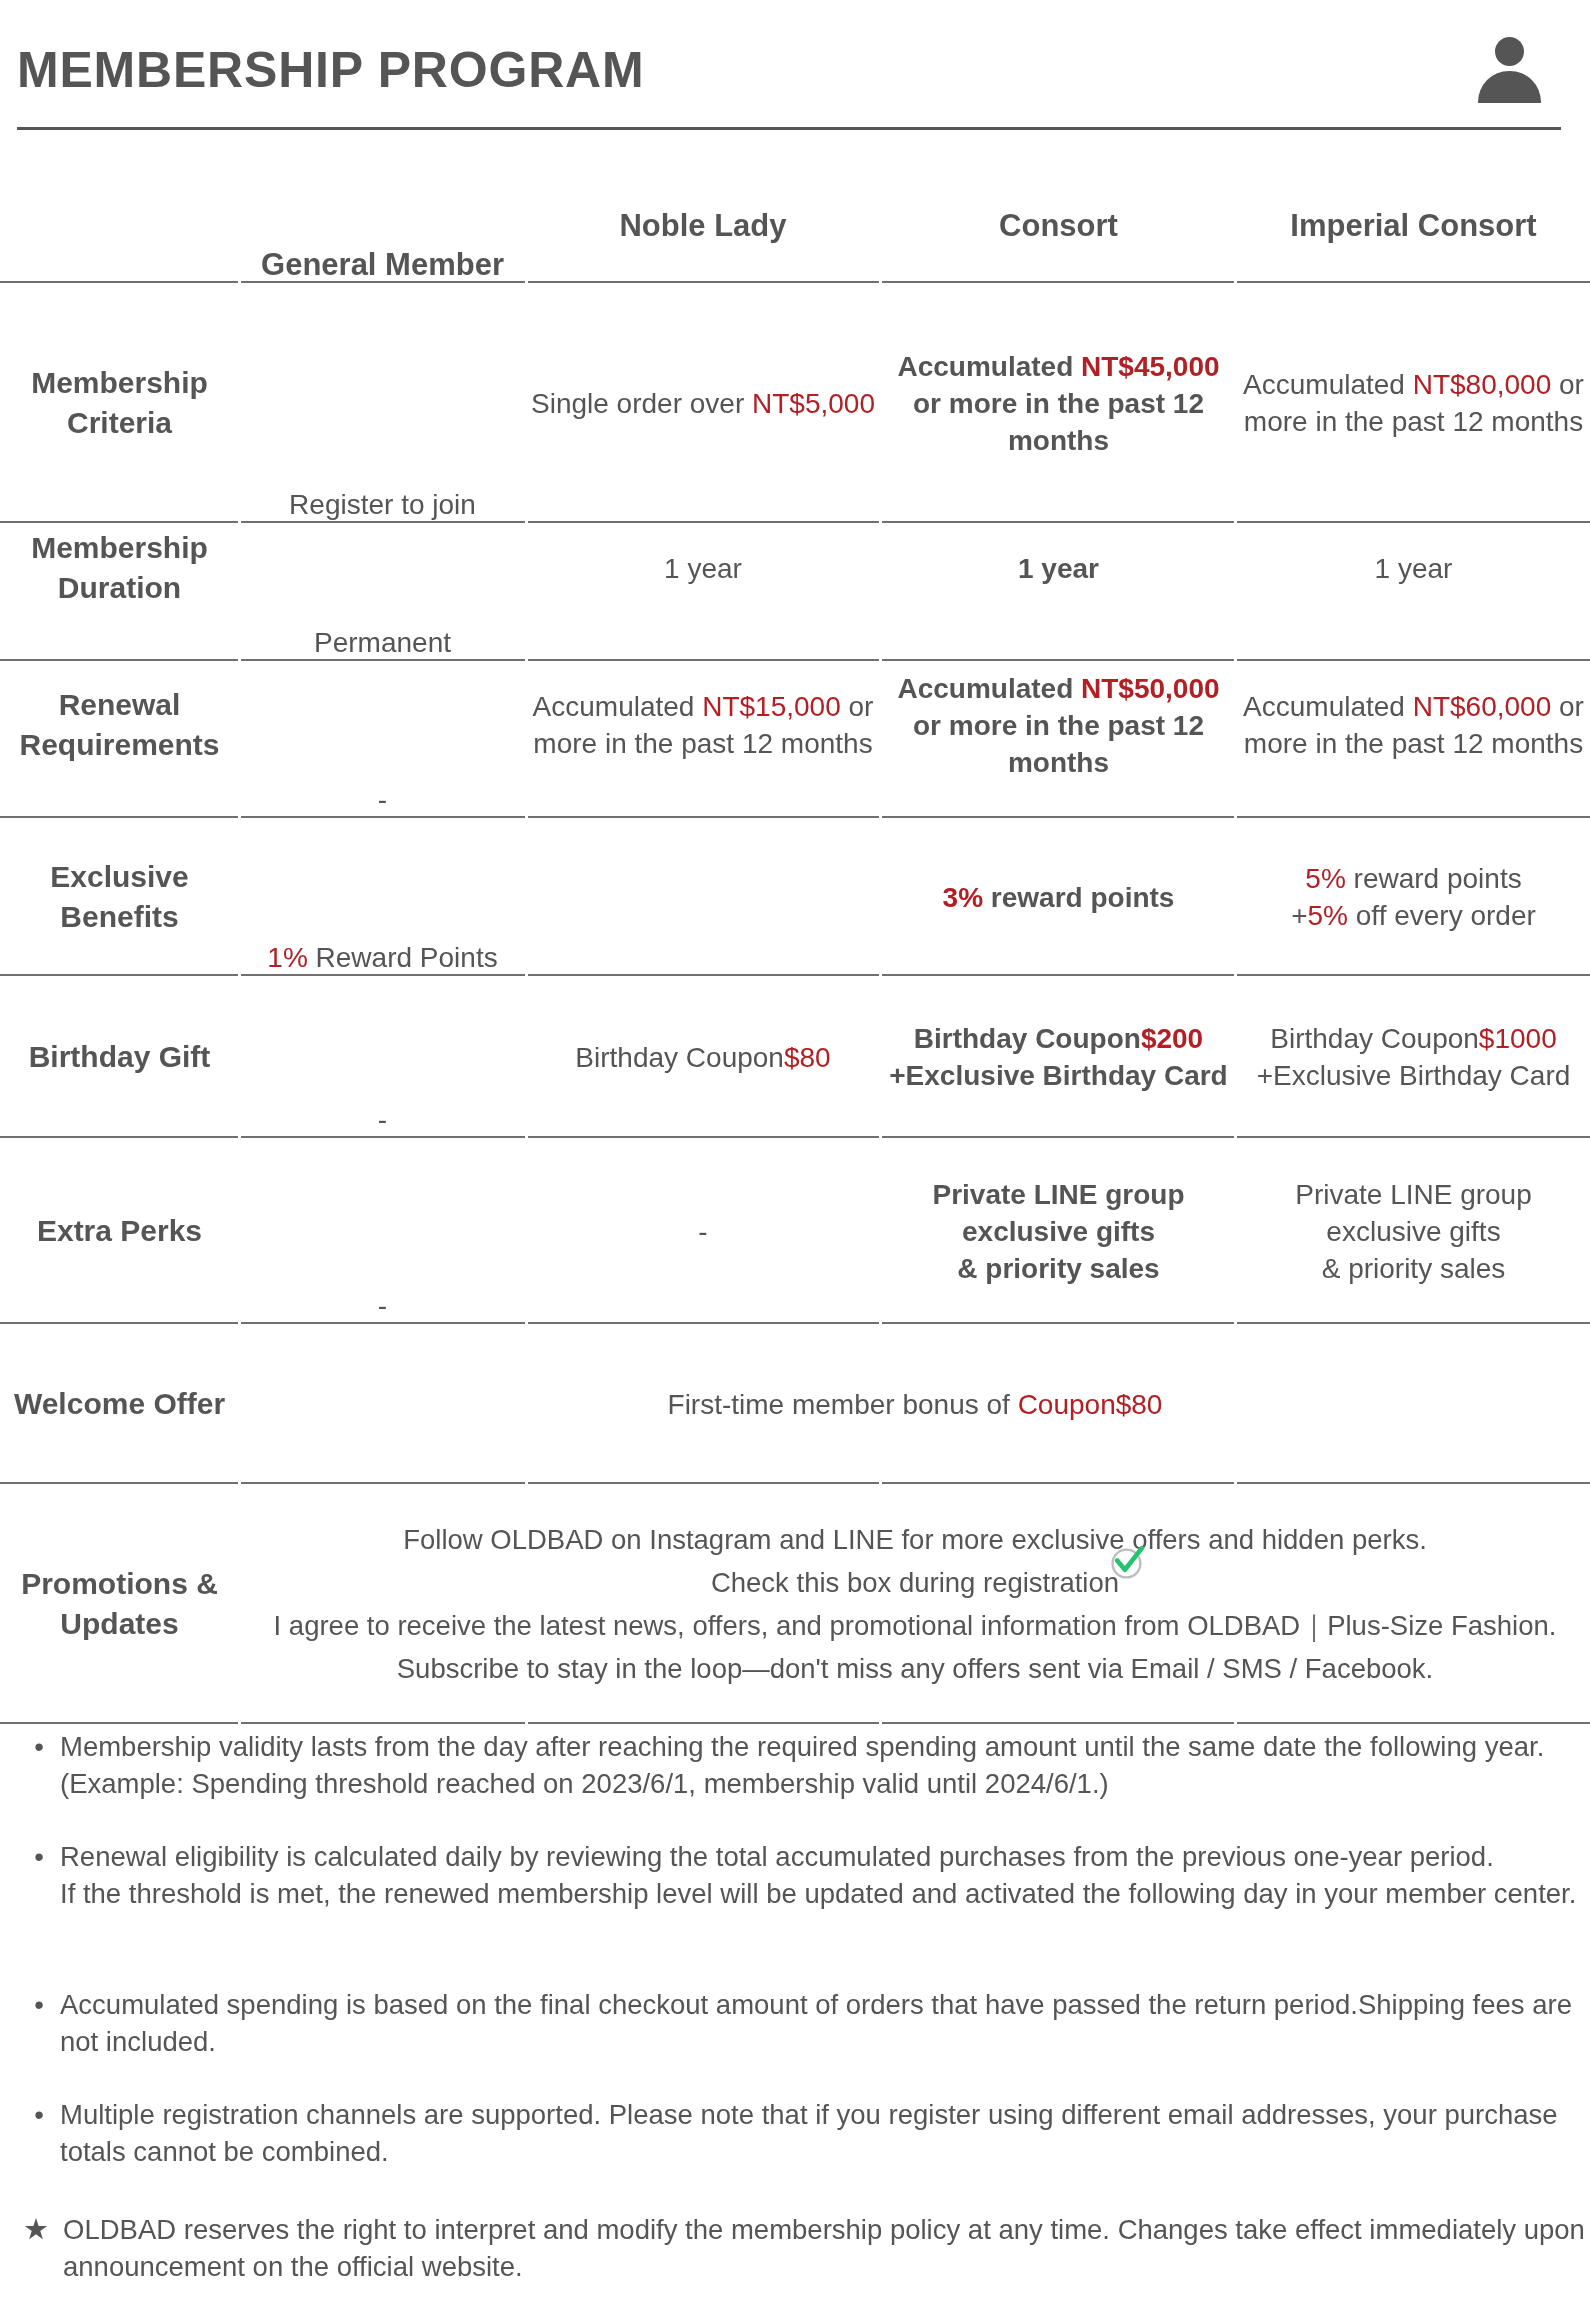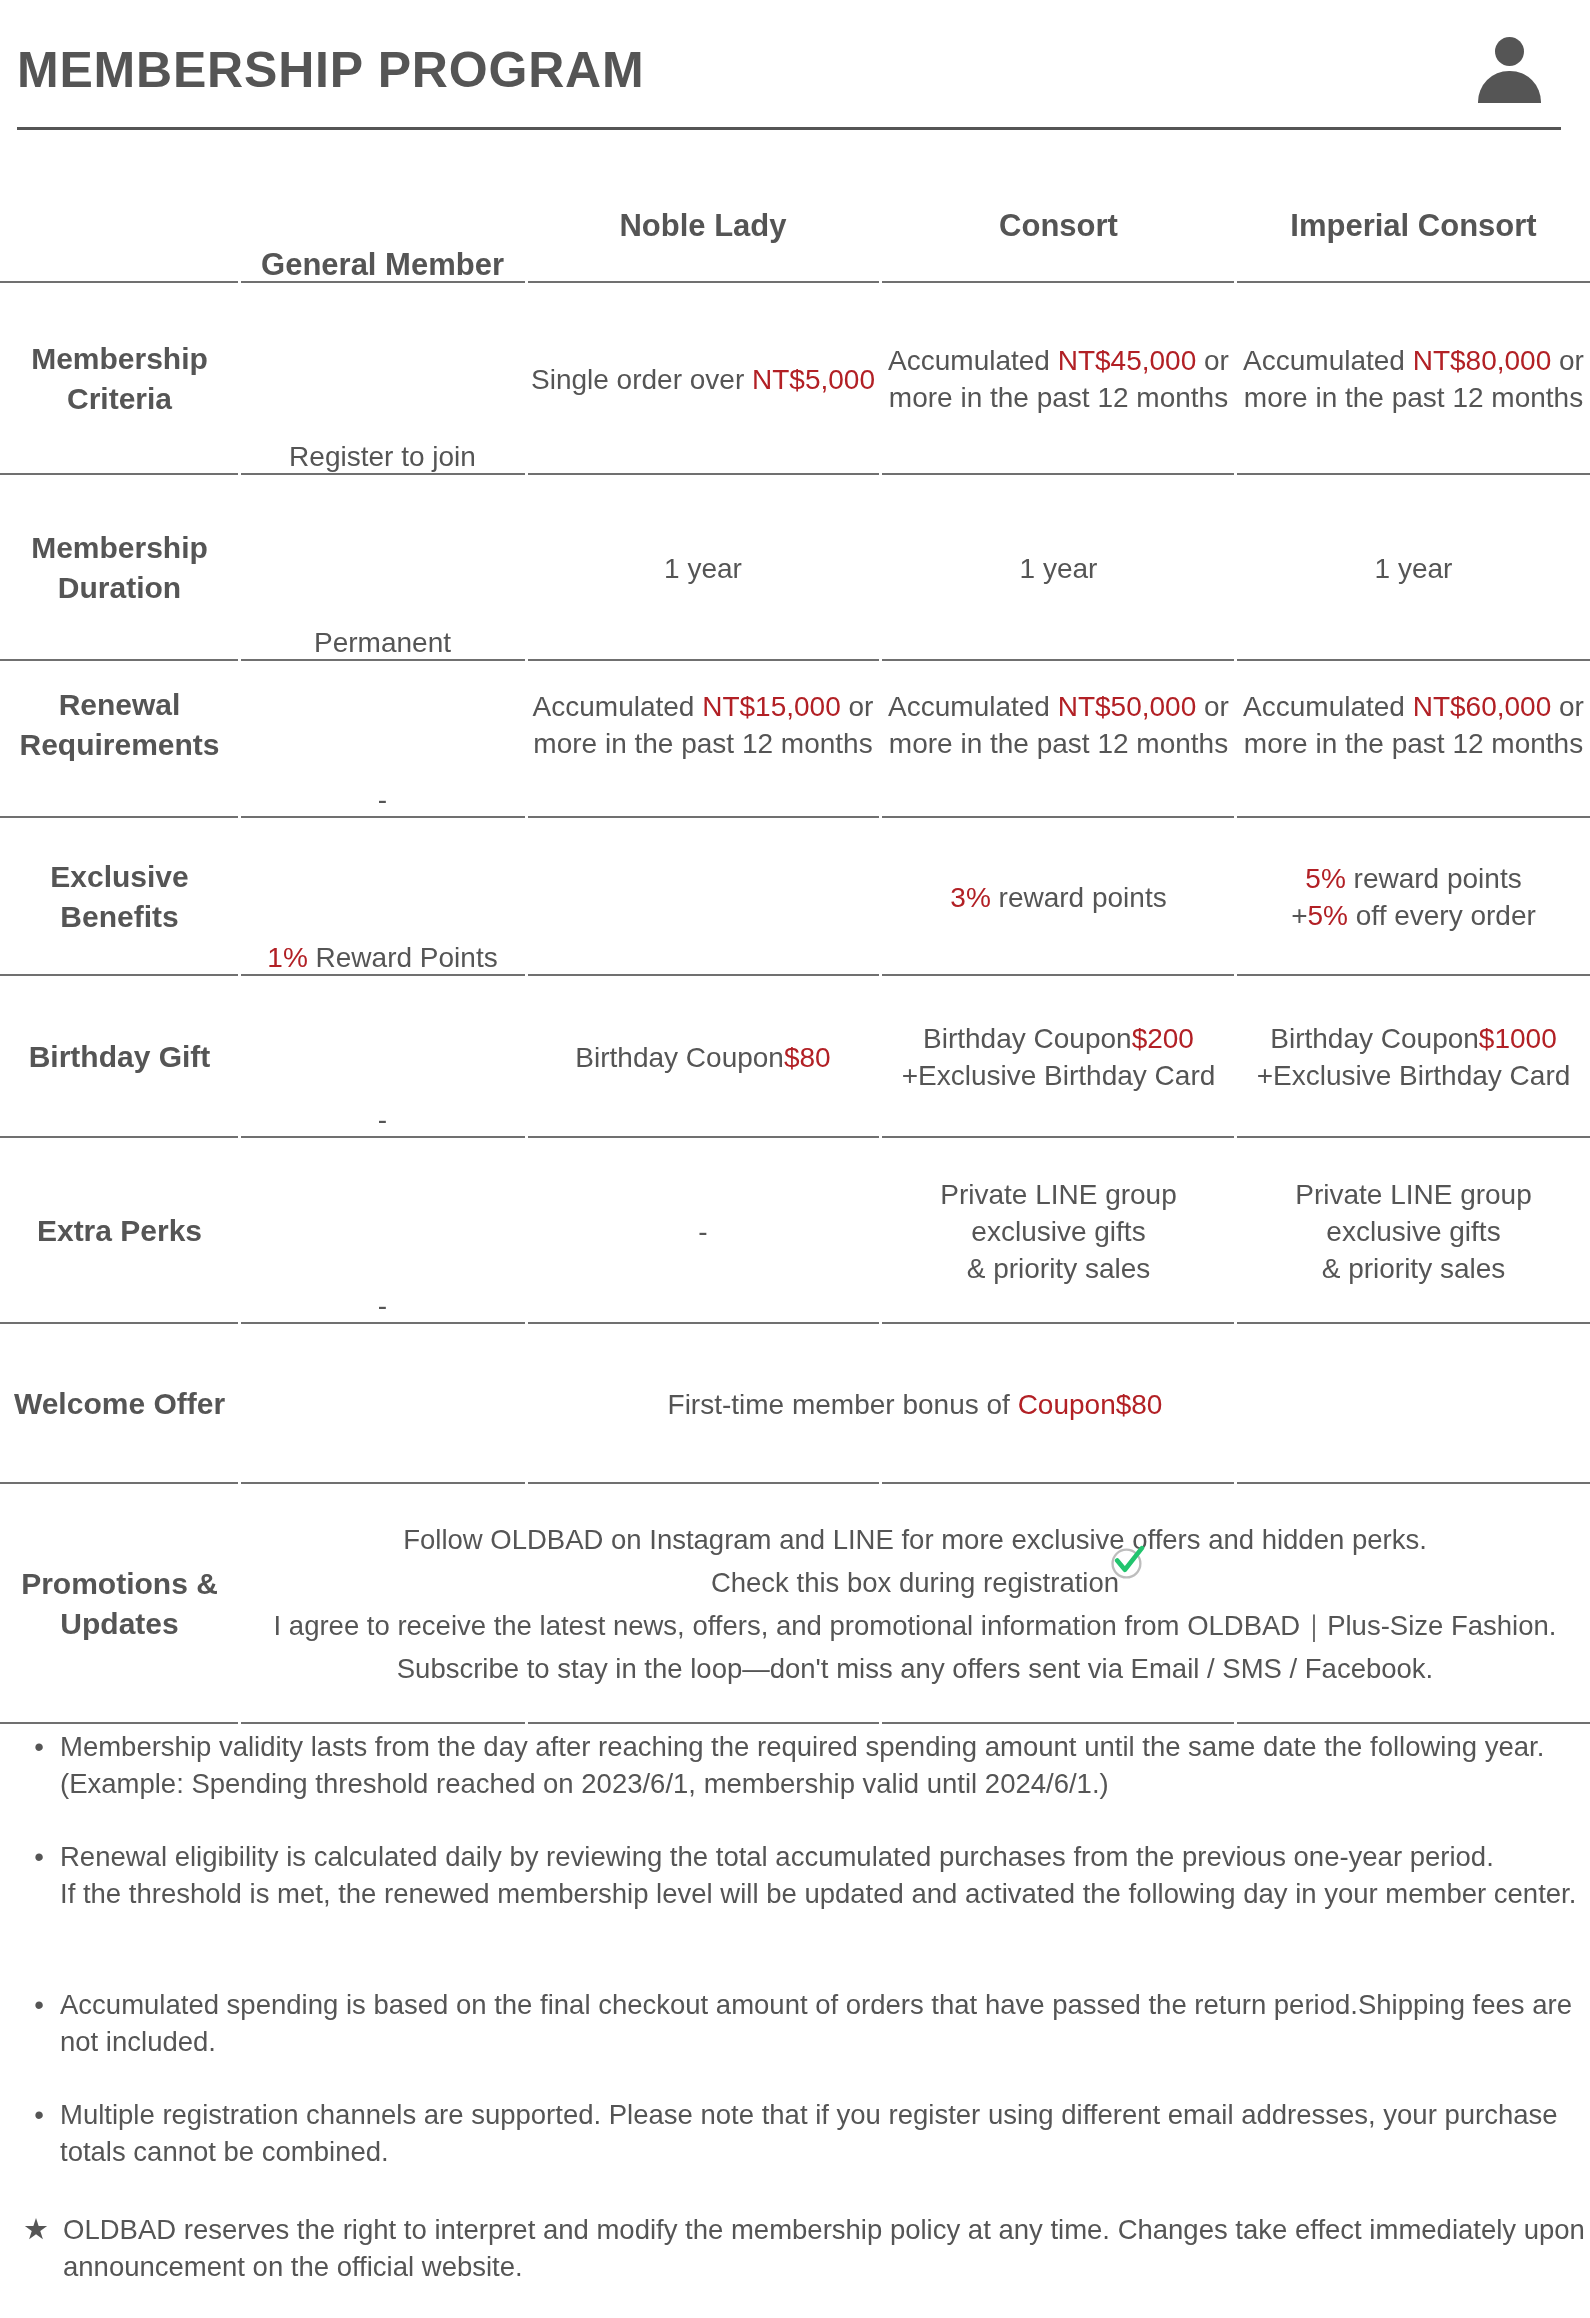--- a/index.html
+++ b/index.html
@@ -12,21 +12,21 @@
   .user-icon .head { position:absolute; left:20.6px; top:0; width:29px; height:29px; border-radius:50%; background:#555555; }
   .user-icon .body { position:absolute; left:3.8px; top:34px; width:63px; height:32px; border-radius:31px 31px 0 0; background:#555555; }
 
   .row { position:absolute; left:0; width:1591px; }
   .cell { position:absolute; top:0; bottom:0; display:flex; align-items:center; justify-content:center;
           text-align:center; font-size:28px; line-height:37px; color:#555555; }
   .cell .inner { padding:0 4.6px; }
   .c0 { left:0; width:239px; }
   .c1 { left:239px; width:287px;align-items:flex-end; }
   .c2 { left:526px; width:354px; }
-  .c3 { left:881px; width:355px; }
+  .c3 { left:881px; width:355px;font-weight:bold; }
   .c4 { left:1236px; width:355px; }
   .cspan { left:239px; width:1352px; }
   .label { font-weight:bold; font-size:30px; line-height:40px; }
   .head-cell { font-weight:bold; font-size:31px; }
   .lines { position:absolute; left:0; bottom:0; width:1591px; height:2.3px; }
   .seg { position:absolute; top:0; height:2.3px; background:#707070; }
   .red { color:#b22025; }
 
   .check { position:absolute; left:1111px; top:1545px; width:34px; height:34px; }
 
@@ -63,21 +63,21 @@
   <div class="lines">
       <div class="seg" style="left: 0px; width: 238px;"></div>
       <div class="seg" style="left: 241px; width: 284px;"></div>
       <div class="seg" style="left: 528px; width: 351px;"></div>
       <div class="seg" style="left: 882px; width: 352px;"></div>
       <div class="seg" style="left: 1237px; width: 354px;"></div>
     </div>
 </div>
 
 <div id="table-rows">
-    <div class="row" style="top: 283px; height: 192px;">
+    <div class="row" style="top: 283px; height: 240px;">
       <div class="cell c0 label">
         <span class="inner">Membership Criteria</span>
       </div>
       <div class="cell c1">
         <span class="inner">
           <div><span>Register to join</span></div>
         </span>
       </div>
       <div class="cell c2">
         <span class="inner">

